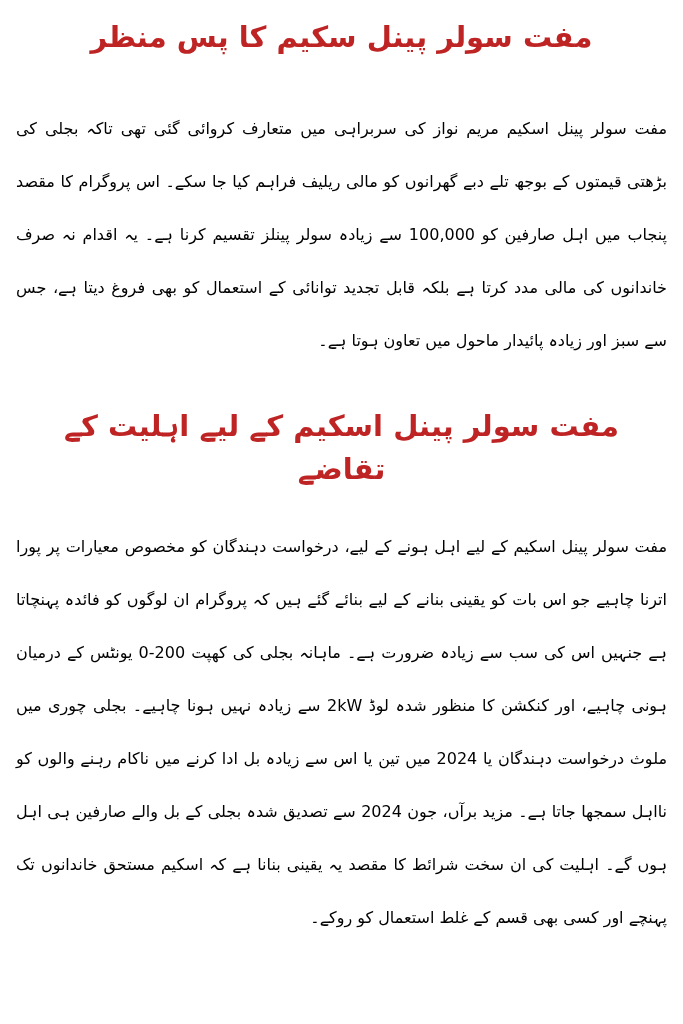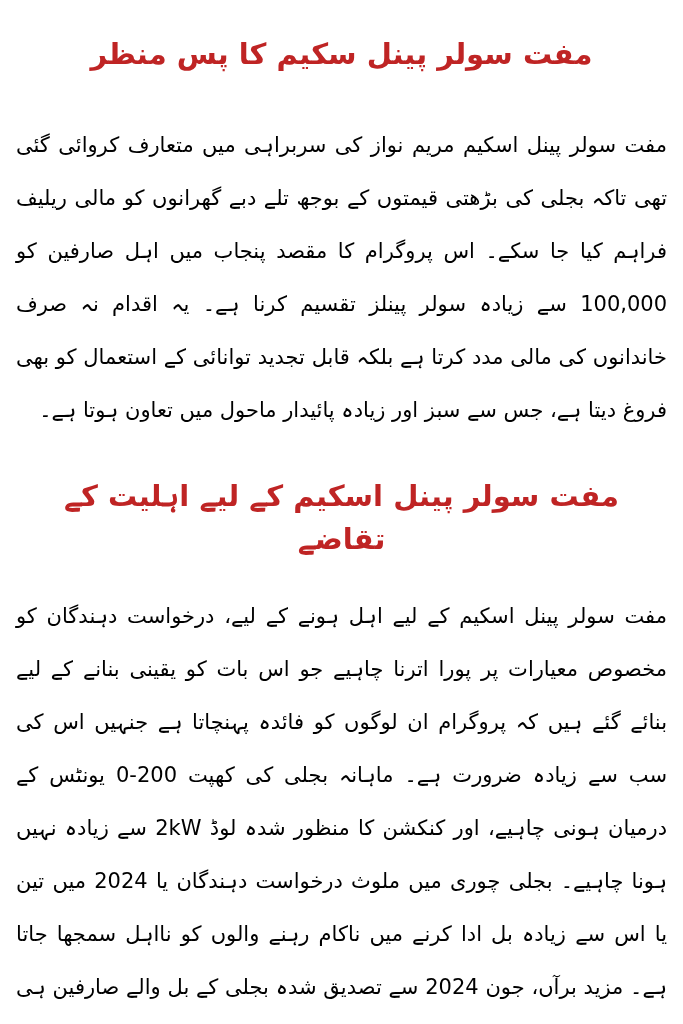--- a/index.html
+++ b/index.html
@@ -25,32 +25,32 @@
     direction: rtl;
     unicode-bidi: embed;
     text-align: center;
     color: var(--heading-color, #bf2424);
     font-size: 29px;
     font-weight: bold;
     line-height: 1.5;
     margin: 0;
   }
   .section-heading.first {
-    margin-top: 23px;
+    margin-top: 6px;
     margin-bottom: 42px;
   }
   .section-heading.second {
     margin-top: 0;
     margin-bottom: 28px;
   }
   .body-paragraph {
     direction: rtl;
     unicode-bidi: embed;
     text-align: justify;
-    font-size: 21px;
+    font-size: 16px;
     line-height: 53px;
     margin: 0;
     color: var(--text-color, #000000);
   }
   .body-paragraph.first {
     margin-bottom: 38px;
   }
 </style>
 </head>
 <body>

